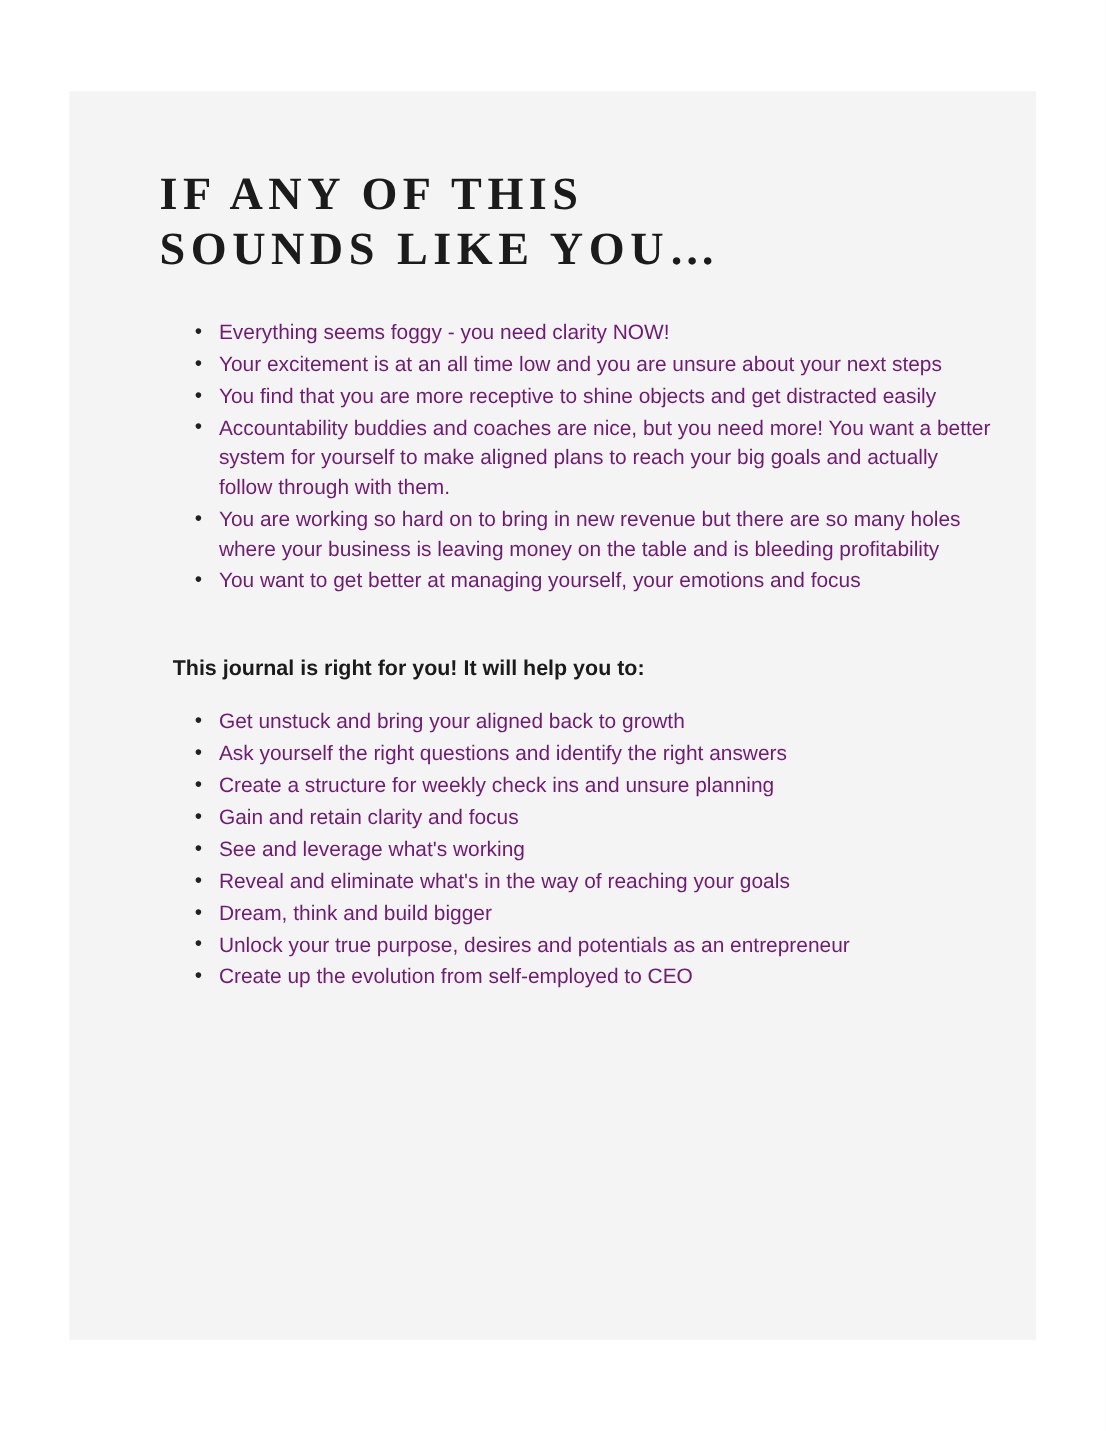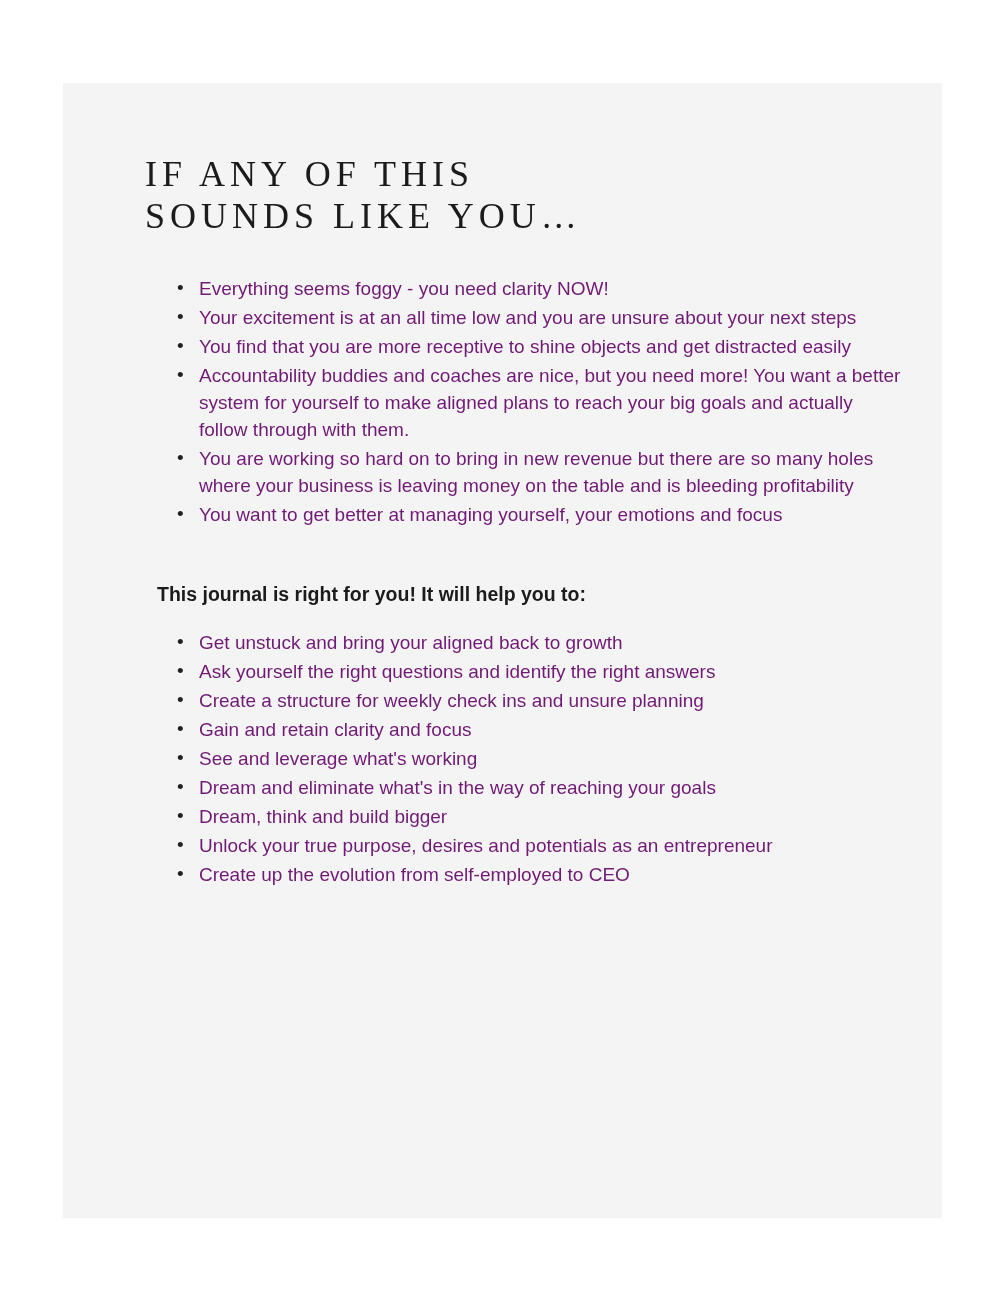--- a/index.html
+++ b/index.html
@@ -22,25 +22,25 @@
     background: #f5f4f4;
   }
   #content {
     position: absolute;
     left: 82px;
     top: 70px;
     right: 40px;
   }
   .title {
     font-family: "Liberation Serif", serif;
-    font-size: 36px;
+    font-size: 42px;
     line-height: 1.18;
     letter-spacing: 5px;
     color: #1b1b1b;
-    font-weight: 400;
+    font-weight: 700;
     margin: 0 0 38px 0;
     white-space: pre-line;
   }
   ul.bullets {
     margin: 0;
     padding: 0 0 0 52px;
     list-style: none;
   }
   ul.bullets li {
     position: relative;
@@ -88,20 +88,20 @@
     </ul>
 
     <p class="subhead">This journal is right for you! It will help you to:</p>
 
     <ul class="bullets list-gap">
       <li>Get unstuck and bring your aligned back to growth</li>
       <li>Ask yourself the right questions and identify the right answers</li>
       <li>Create a structure for weekly check ins and unsure planning</li>
       <li>Gain and retain clarity and focus</li>
       <li>See and leverage what's working</li>
-      <li>Dream and eliminate what's in the way of reaching your goals</li>
+      <li>Reveal and eliminate what's in the way of reaching your goals</li>
       <li>Dream, think and build bigger</li>
       <li>Unlock your true purpose, desires and potentials as an entrepreneur</li>
       <li>Create up the evolution from self-employed to CEO</li>
     </ul>
 
   </div>
 </div>
 
 </body></html>

